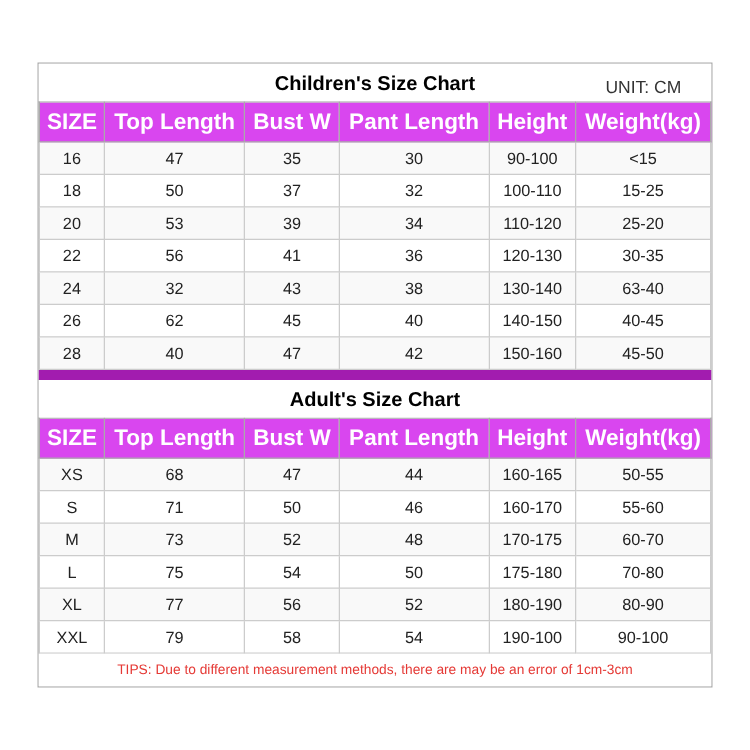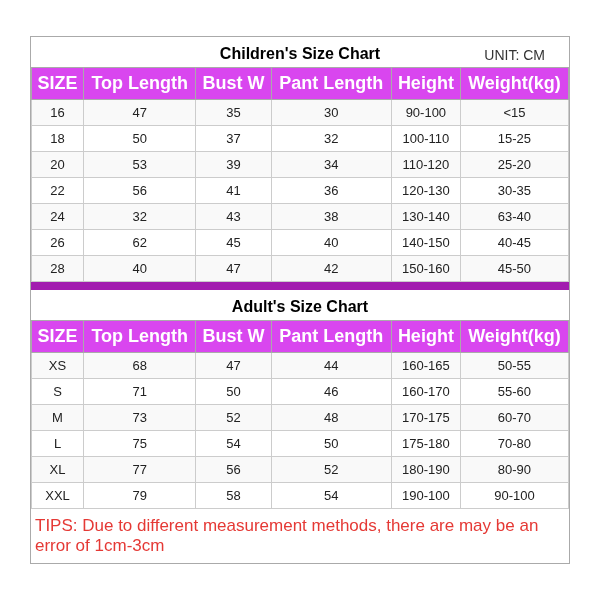--- a/index.html
+++ b/index.html
@@ -54,23 +54,23 @@
       font-size: 13px;
       color: #222;
     }
     tr:nth-child(odd) td {
       background: #f9f9f9;
     }
     tr:nth-child(even) td {
       background: #fff;
     }
     .tips {
-      text-align: left;
+      text-align: center;
       color: #e53935;
-      font-size: 17px;
+      font-size: 11px;
       padding: 7px 4px;
       background: #fff;
     }
     .divider {
       border-top: 8px solid #a21caf;
     }
   </style>
 </head>
 <body>
 

